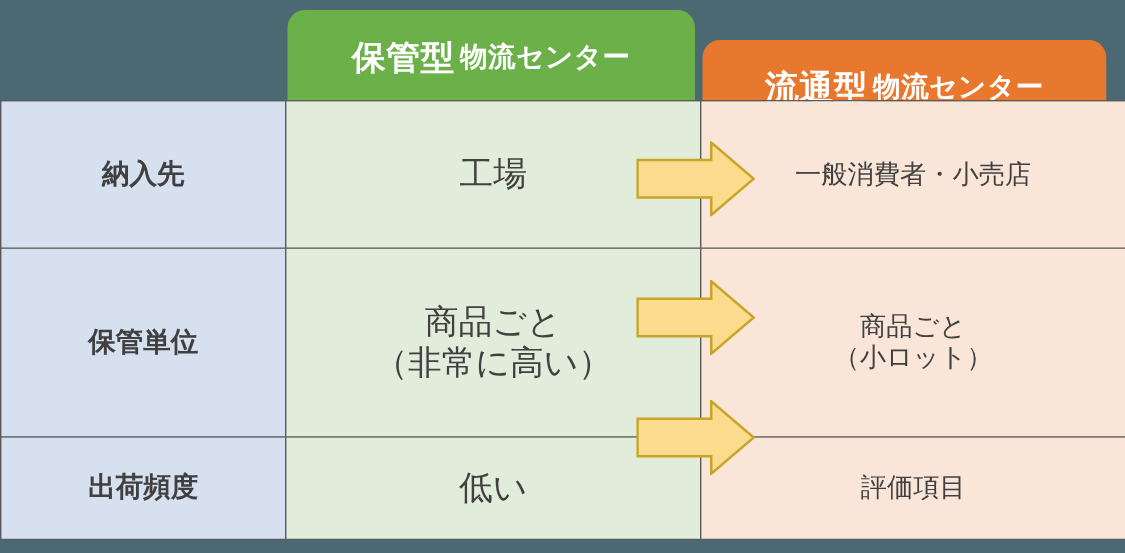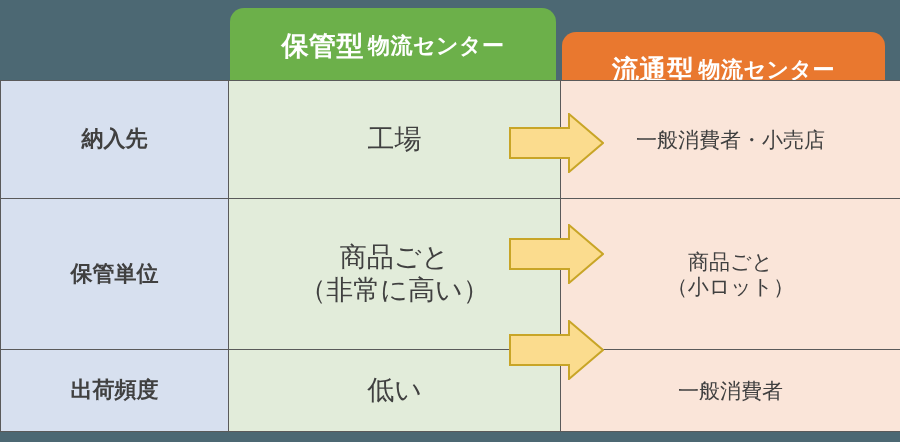--- a/index.html
+++ b/index.html
@@ -160,21 +160,21 @@
       </tr>
 
       <tr class="r3">
         <td class="cell-label">
           <span class="cell-line">出荷頻度</span>
         </td>
         <td class="cell-green">
           <span class="cell-line">低い</span>
         </td>
         <td class="cell-peach">
-          <span class="cell-line">一般消費者</span>
+          <span class="cell-line">評価項目</span>
         </td>
       </tr>
 
     </tbody>
   </table>
 
   <div class="arrow" id="arrow-1">
     <svg viewBox="0 0 95 60" xmlns="http://www.w3.org/2000/svg">
       <polygon points="1,15 60,15 60,1 94,30 60,59 60,45 1,45" fill="#fbdc8e" stroke="#c8a527" stroke-width="2"></polygon>
     </svg>

